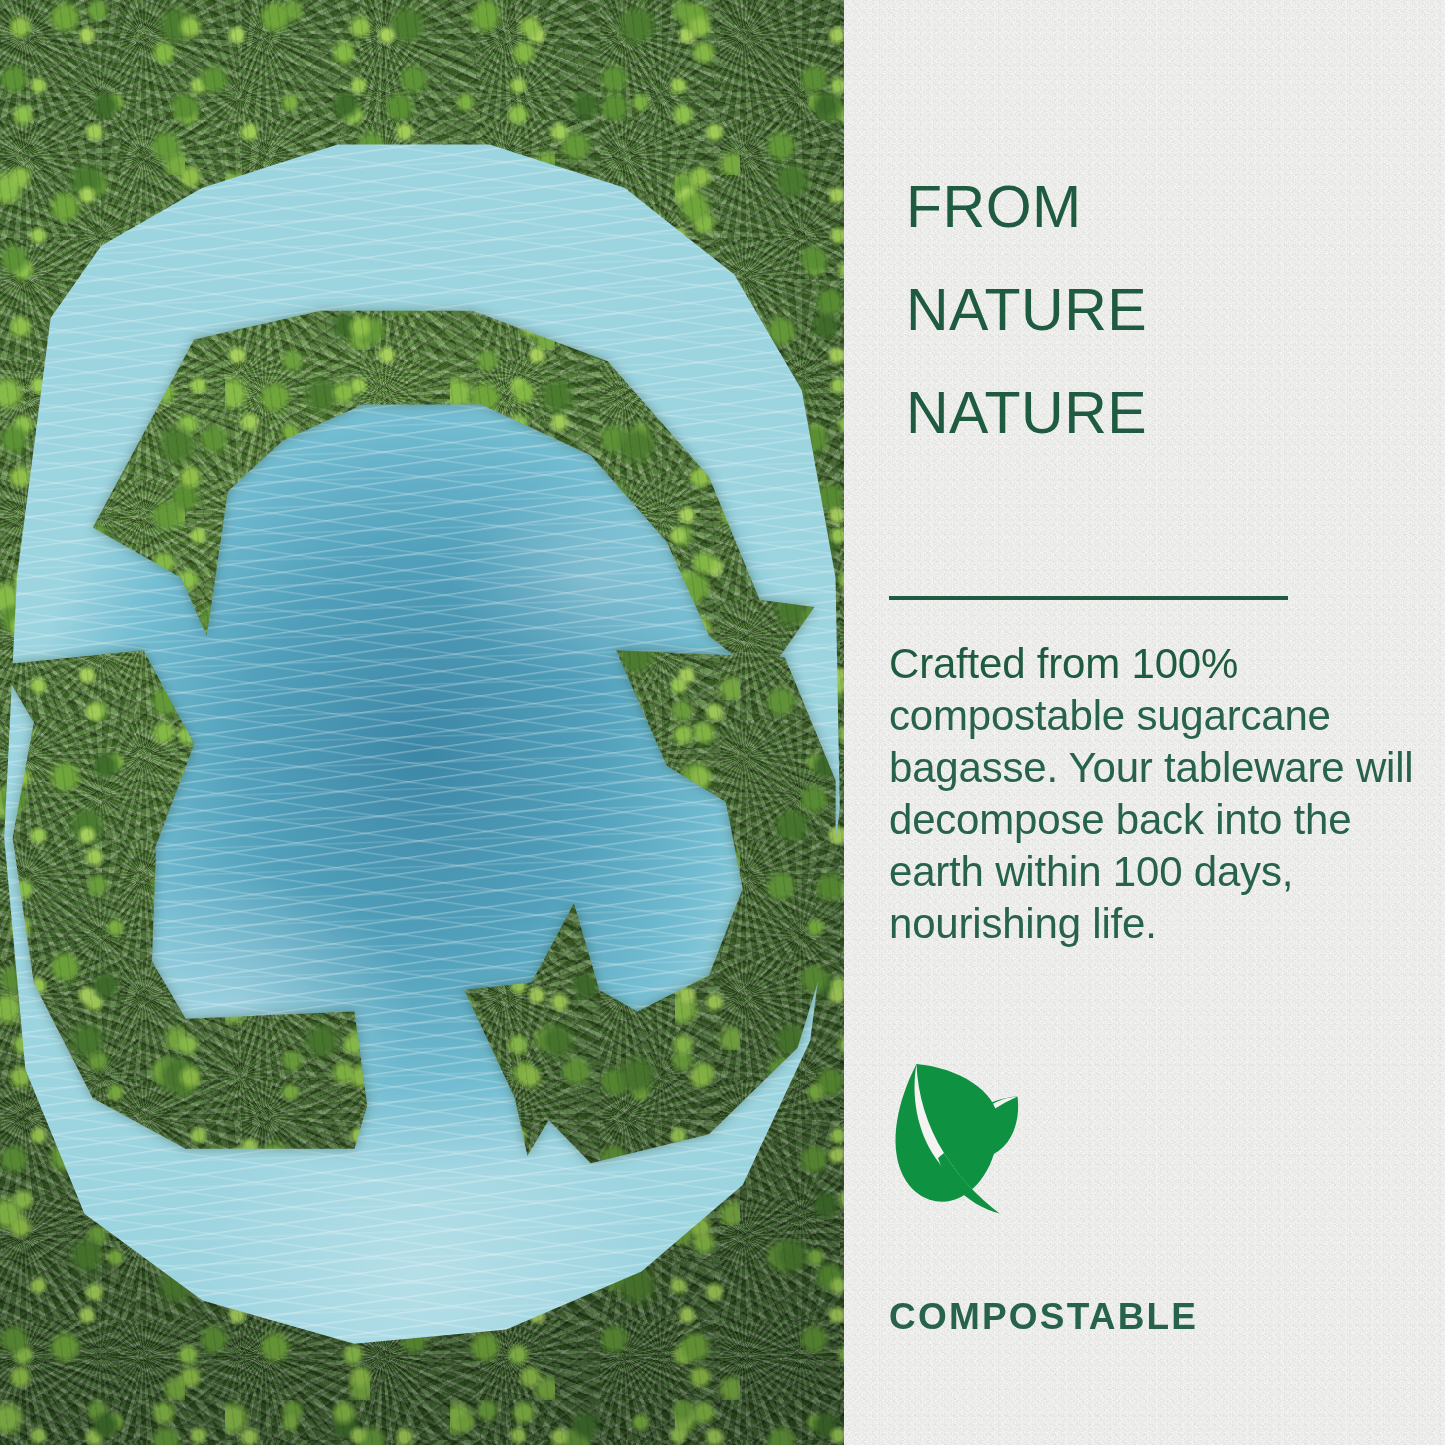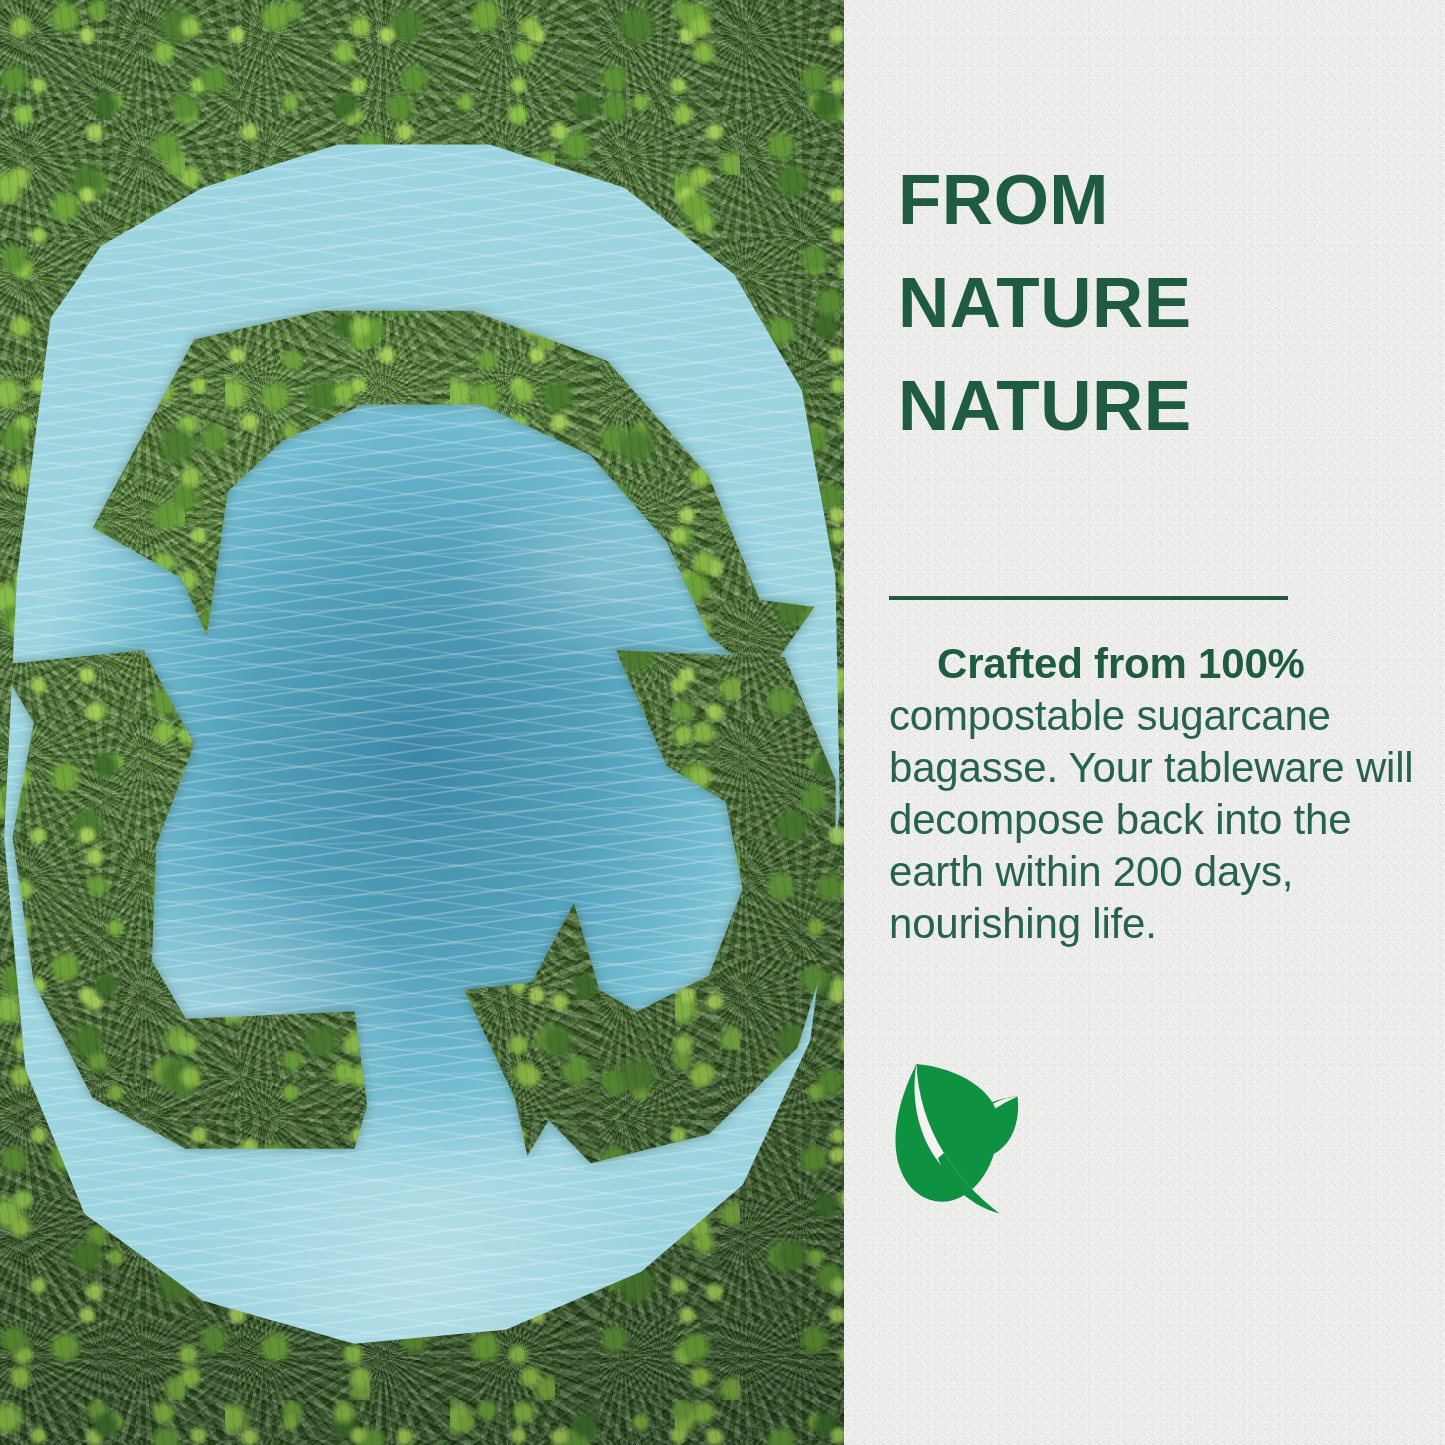--- a/index.html
+++ b/index.html
@@ -229,24 +229,24 @@
         rgba(255,255,255,.05) 2px, rgba(255,255,255,.05) 2px,
         rgba(0,0,0,0) 3px, rgba(0,0,0,0) 7px);
     background-size: 9px 9px, 13px 13px, 5px 5px, 7px 7px;
   }
 
   .headline {
     position: absolute;
     left: 46px;
     top: 140px;
     width: 540px;
-    margin: 8px;
-    font-size: 71px;
+    margin: 16px;
+    font-size: 59px;
     line-height: 103px;
-    font-weight: 700;
+    font-weight: 400;
     letter-spacing: 0.5px;
     color: #1e5b41;
     text-transform: uppercase;
   }
   .headline .hl-line { display: block; white-space: nowrap; }
 
   .divider {
     position: absolute;
     left: 45px;
     top: 596px;
@@ -259,21 +259,21 @@
     position: absolute;
     left: 45px;
     top: 638px;
     width: 527px;
     margin: 0;
     font-size: 42px;
     line-height: 52px;
     color: #27634c;
     letter-spacing: -0.2px;
   }
-  .body-copy .lead { font-weight: 700; color: #1e5b41; margin-left: 48px; }
+  .body-copy .lead { font-weight: 400; color: #1e5b41; }
 
   .badge {
     position: absolute;
     left: 45px;
     top: 1058px;
     width: 330px;
   }
   .badge-icon {
     display: block;
     width: 148px;
@@ -321,21 +321,21 @@
   <div class="content-panel">
 
     <h1 class="headline">
       <span class="hl-line">FROM</span>
       <span class="hl-line">NATURE</span>
       <span class="hl-line">NATURE</span>
     </h1>
 
     <div class="divider"></div>
 
-    <p class="body-copy"><span class="lead">Crafted from 100%</span><span> compostable sugarcane bagasse. Your tableware will decompose back into the earth within 200 days, nourishing life.</span></p>
+    <p class="body-copy"><span class="lead">Crafted from 100%</span><span> compostable sugarcane bagasse. Your tableware will decompose back into the earth within 100 days, nourishing life.</span></p>
 
     <div class="badge">
       <svg class="badge-icon" viewBox="0 0 148 196" aria-hidden="true">
 
         <path d="M128.5 38.5
                  C 131.5 62.0, 124.0 86.0, 104.0 96.5
                  C 88.0 104.5, 73.0 96.0, 70.5 82.0
                  C 68.0 68.5, 77.0 57.0, 90.0 50.0
                  C 103.0 43.0, 118.0 39.0, 128.5 38.5 Z" fill="#0f9142"></path>
 
@@ -355,16 +355,17 @@
                  C 28.5 36.0, 38.0 68.0, 55.0 95.0
                  C 70.0 119.0, 88.5 138.5, 108.0 154.0
                  C 86.0 142.5, 63.0 124.0, 46.5 100.0
                  C 28.0 73.0, 22.0 38.0, 27.5 6.0 Z" fill="#f3f3f1"></path>
 
         <path d="M55.0 95.0
                  C 70.0 119.0, 88.5 138.5, 110.5 155.5
                  C 95.0 152.0, 78.0 141.5, 64.5 127.5
                  C 57.5 120.0, 52.5 110.0, 49.0 100.0 Z" fill="#0f9142"></path>
       </svg>
+      <span class="badge-label">COMPOSTABLE</span>
     </div>
 
   </div>
 </div>
 
 </body></html>

